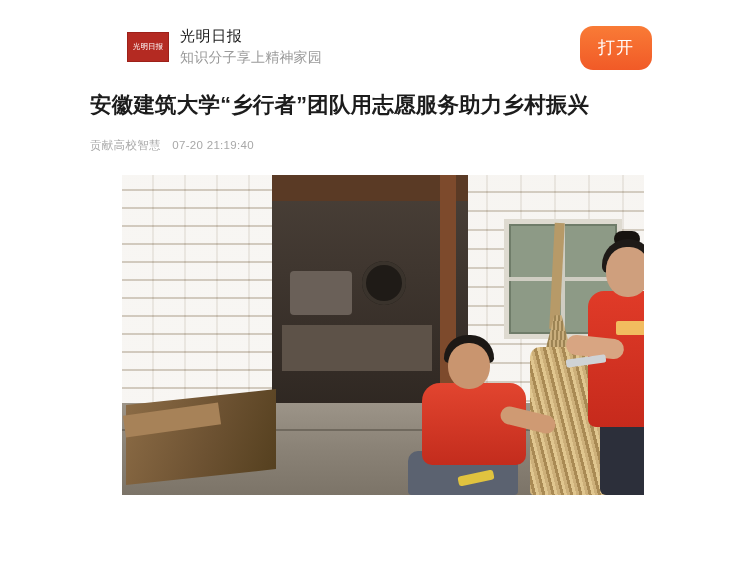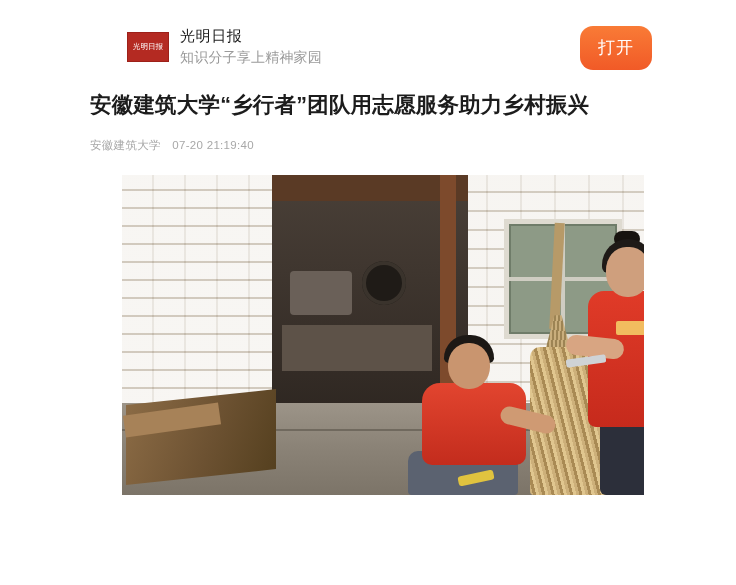--- a/index.html
+++ b/index.html
@@ -380,21 +380,21 @@
         <div class="brand-name">光明日报</div>
         <div class="brand-slogan">知识分子享上精神家园</div>
       </div>
     </div>
     <button class="open-btn">打开</button>
   </div>
 
   <div class="article">
     <h1 class="headline">安徽建筑大学“乡行者”团队用志愿服务助力乡村振兴</h1>
     <div class="meta">
-      <span>安徽建筑大学</span>
+      <span>贡献高校智慧</span>
       <span class="meta-date">07-20 21:19:40</span>
     </div>
   </div>
 
   <div class="photo-wrap">
     <div class="photo" aria-label="两名穿红色队服的志愿者在农家院门口整理竹竿与扫帚">
       <div class="ph-sky"></div>
       <div class="ph-wall-left"></div>
       <div class="ph-wall-right"></div>
       <div class="ph-window"></div>

